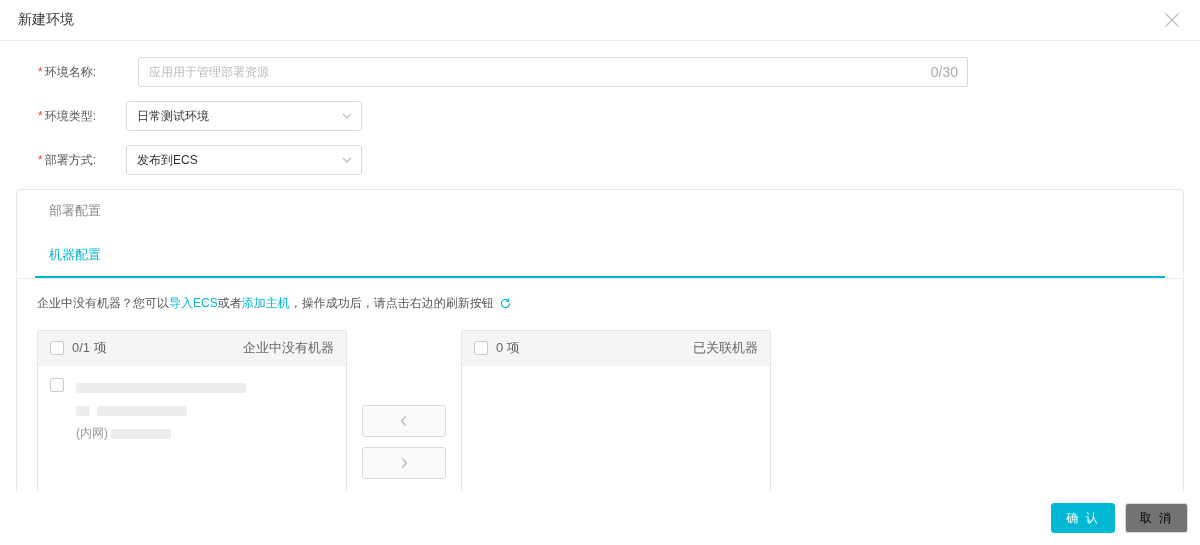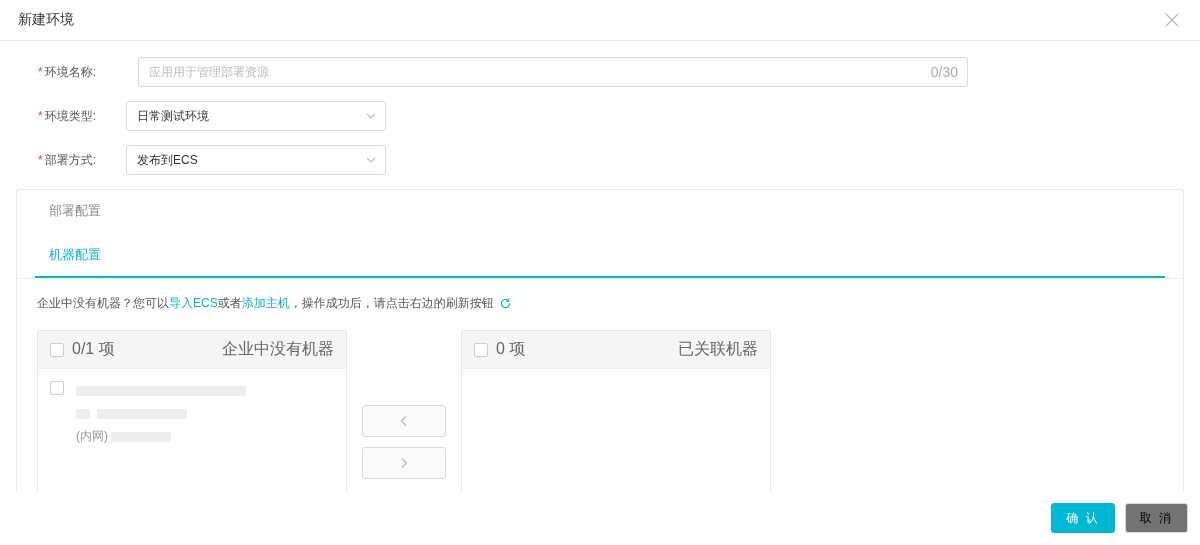--- a/index.html
+++ b/index.html
@@ -77,21 +77,21 @@
   .char-count {
     position: absolute;
     right: 10px;
     top: 50%;
     transform: translateY(-50%);
     font-size: 14px;
     color: #aaa;
   }
   .select-wrap {
     position: relative;
-    width: 260px;
+    width: 236px;
   }
   .select-input {
     width: 100%;
     height: 30px;
     border: 1px solid #d9d9d9;
     border-radius: 3px;
     padding: 0 28px 0 10px;
     font-size: 12px;
     display: flex;
     align-items: center;
@@ -160,21 +160,21 @@
     flex-direction: column;
     height: 224px;
   }
   .transfer-head {
     background: #f5f5f5;
     padding: 8px 12px;
     display: flex;
     align-items: center;
     justify-content: space-between;
     border-bottom: 1px solid #eee;
-    font-size: 16px;
+    font-size: 13px;
     color: #666;
   }
   .head-left { display: flex; align-items: center; gap: 8px; }
   .checkbox {
     width: 14px;
     height: 14px;
     border: 1px solid #ccc;
     border-radius: 2px;
     background: #fff;
     cursor: pointer;

